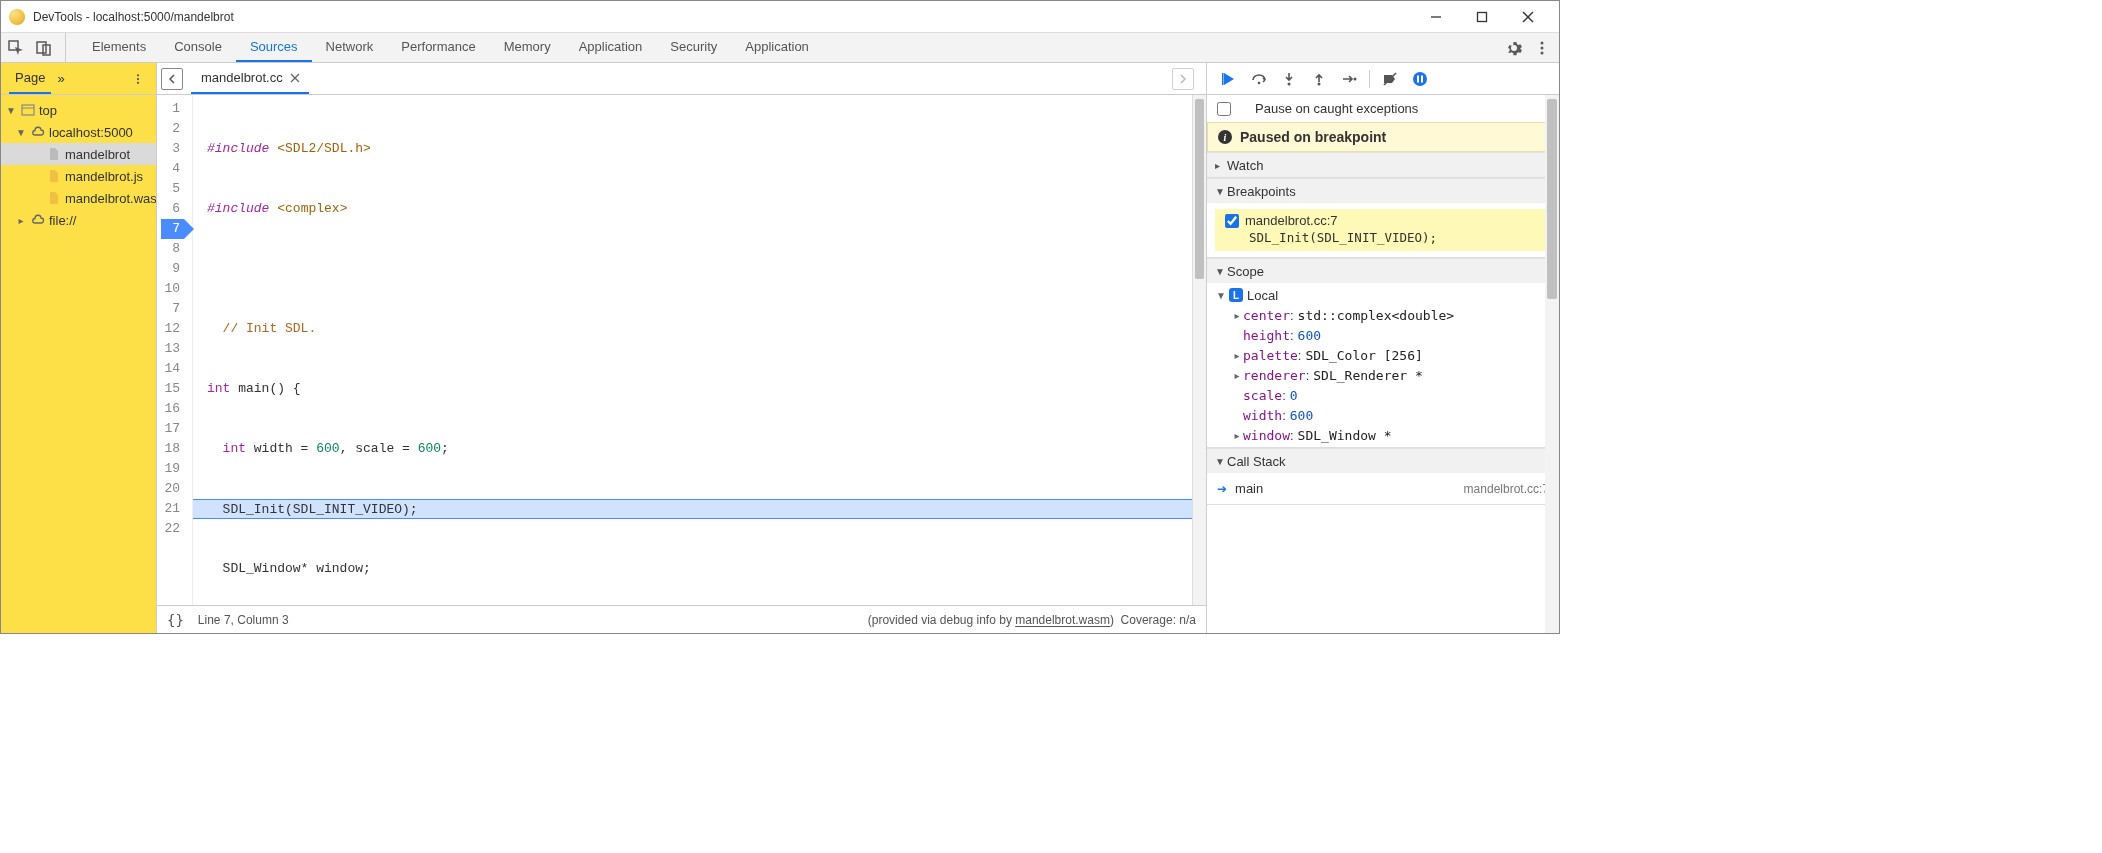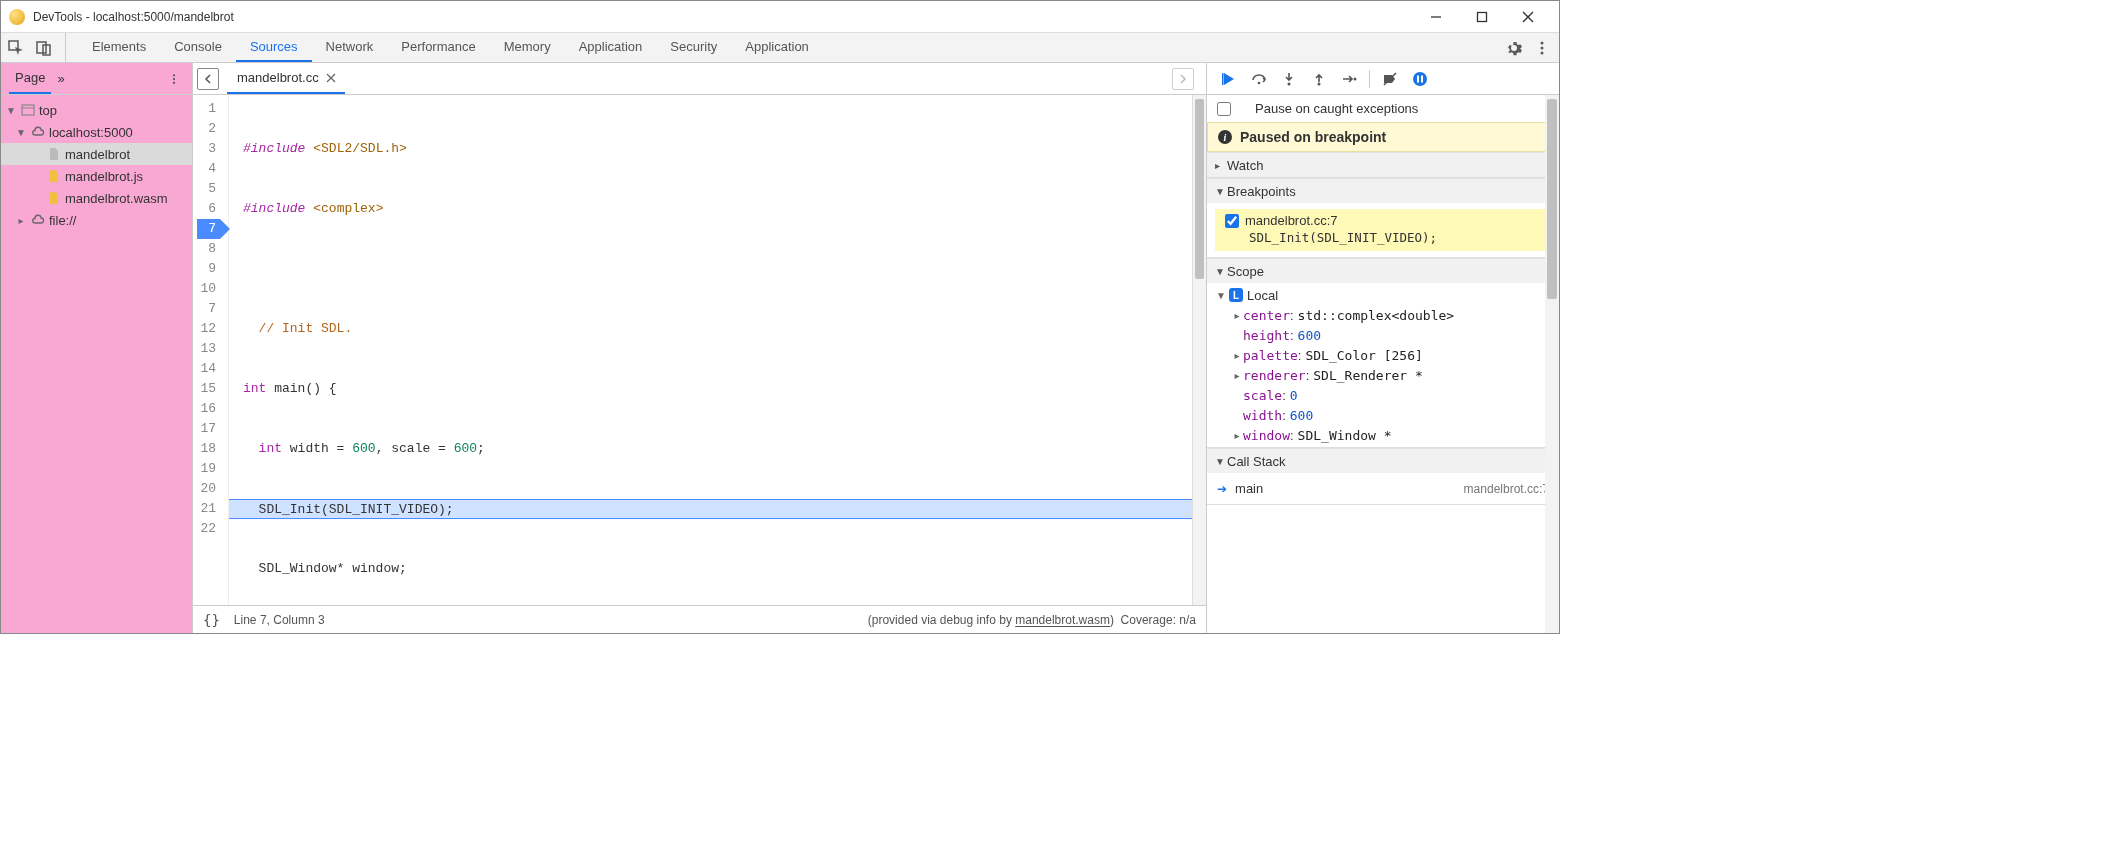--- a/index.html
+++ b/index.html
@@ -17,21 +17,21 @@
 .toolbar-icon svg { width: 16px; height: 16px; stroke: #5a5a5a; stroke-width: 1.5; fill: none; }
 .tabs { display: flex; height: 100%; margin-left: 12px; flex: 1; }
 .tab { padding: 0 14px; height: 100%; display: flex; align-items: center; cursor: pointer; color: #555; border-bottom: 2px solid transparent; font-size: 13px; }
 .tab.active { color: #1a73e8; border-bottom: 2px solid #1a73e8; }
 .toolbar-right { display: flex; align-items: center; gap: 6px; padding-left: 8px; }
 .toolbar-right .icon-btn { width: 22px; height: 22px; display: flex; align-items: center; justify-content: center; cursor: pointer; }
 .toolbar-right svg { width: 16px; height: 16px; fill: #5a5a5a; }
 
 .main { display: flex; height: calc(100% - 62px); }
 
-.page-pane { width: 192px; border-right: 1px solid #ccc; display: flex; flex-direction: column; background: #f9a8d4; }
+.page-pane { width: 156px; border-right: 1px solid #ccc; display: flex; flex-direction: column; background: #fde047; }
 .page-tabs { height: 32px; display: flex; align-items: center; border-bottom: 1px solid #ccc; padding: 0 8px; }
 .page-tab { padding: 0 6px; height: 100%; display: flex; align-items: center; font-size: 13px; color: #333; cursor: pointer; }
 .page-tab.active { border-bottom: 2px solid #1a73e8; }
 .page-tabs .more { margin-left: 6px; cursor: pointer; }
 .page-tabs .kebab { margin-left: auto; width: 20px; height: 20px; display: flex; align-items: center; justify-content: center; cursor: pointer; }
 
 .tree { padding: 4px 0; font-size: 13px; overflow: auto; flex: 1; }
 .tree-item { display: flex; align-items: center; padding: 2px 4px; cursor: pointer; white-space: nowrap; height: 22px; }
 .tree-item.selected { background: #dadada; }
 .tree-item .expander { width: 12px; display: inline-flex; justify-content: center; font-size: 10px; color: #666; }

